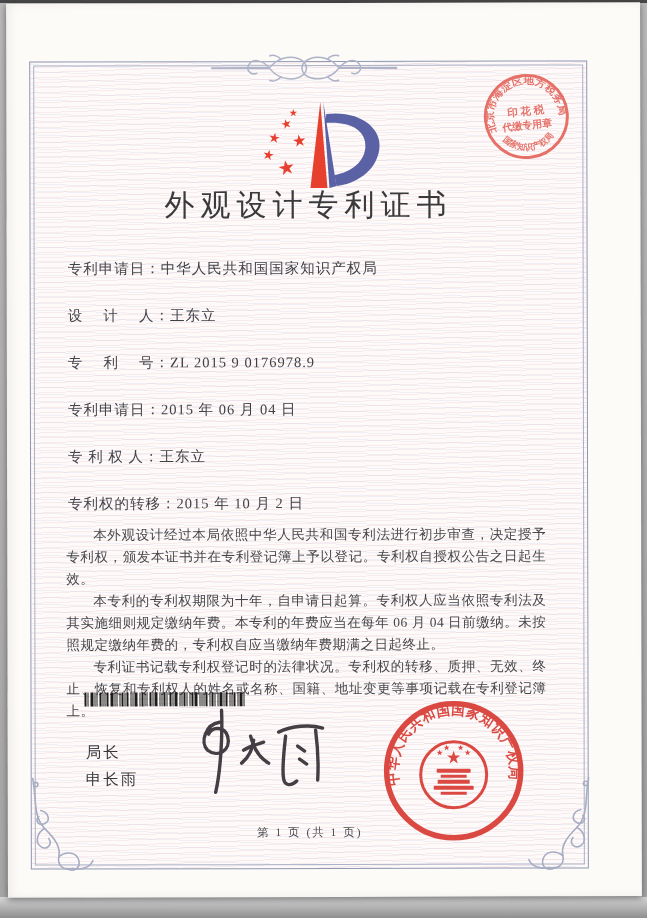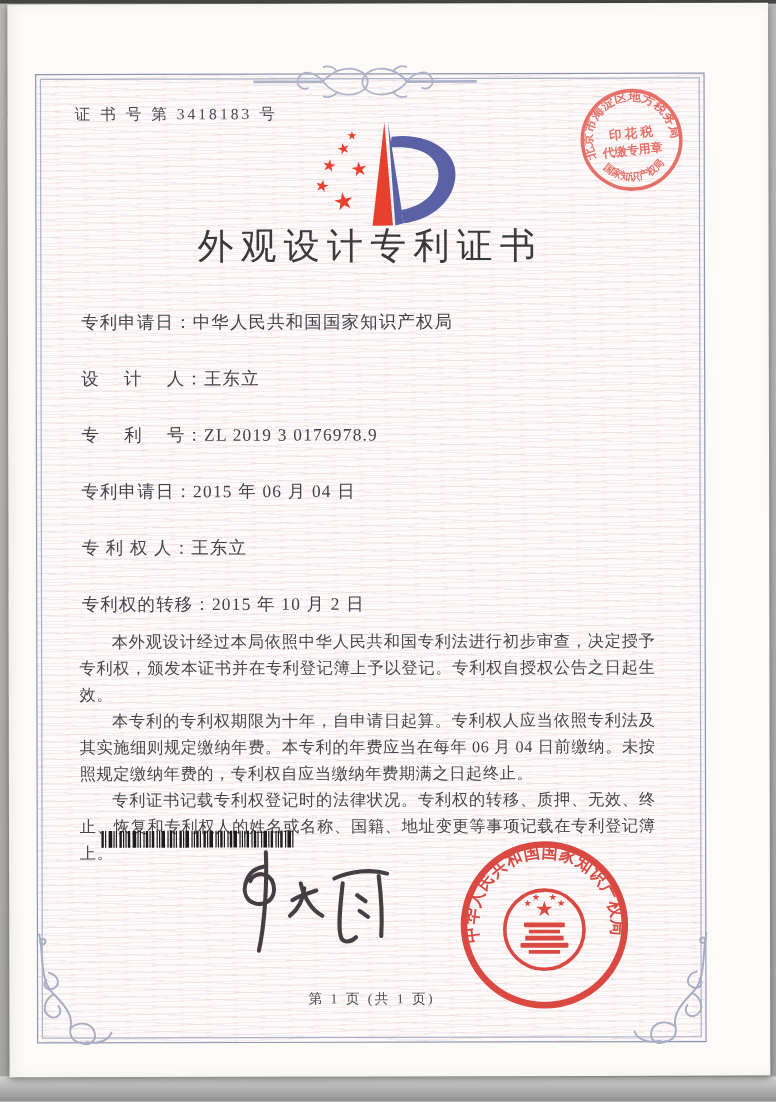--- a/index.html
+++ b/index.html
@@ -108,21 +108,20 @@
       <g fill="none" stroke="#a7adc3" stroke-width="1.6" stroke-linecap="round">
         <path d="M62,2 C 58,22 62,40 50,52 C 40,62 34,70 36,80 C 38,90 30,94 22,92"></path>
         <path d="M50,52 C 58,56 60,66 54,70 C 48,74 42,68 46,62"></path>
         <path d="M36,80 C 28,74 18,76 16,84 C 14,92 22,96 28,92"></path>
         <path d="M22,92 C 12,94 4,90 2,84"></path>
         <path d="M54,34 C 46,36 44,44 50,47 C 56,50 60,44 56,40"></path>
         <circle cx="59" cy="8" r="2.2"></circle>
       </g>
     </svg>
 
-    <div class="cert-number">证 书 号 第 3418183 号</div>
 
     <svg class="logo" viewBox="0 0 140 92">
       <defs>
         <path id="star5" d="M0,-1 L0.2245,-0.309 0.951,-0.309 0.363,0.118 0.588,0.809 0,0.382 -0.588,0.809 -0.363,0.118 -0.951,-0.309 -0.2245,-0.309 Z"></path>
       </defs>
       <g fill="#e8402f">
         <use href="#star5" transform="translate(37,13) scale(4)"></use>
         <use href="#star5" transform="translate(30,24) scale(5) rotate(-15)"></use>
         <use href="#star5" transform="translate(18,38) scale(5.5) rotate(10)"></use>
         <use href="#star5" transform="translate(43,41) scale(6.5) rotate(-8)"></use>
@@ -137,21 +136,21 @@
     <div class="title">外观设计专利证书</div>
 
     <div class="fields">
       <div class="field-row">
         <span class="field-label">专利申请日：</span><span class="field-value">中华人民共和国国家知识产权局</span>
       </div>
       <div class="field-row">
         <span class="field-label">设　 计　 人：</span><span class="field-value">王东立</span>
       </div>
       <div class="field-row">
-        <span class="field-label">专　 利　 号：</span><span class="field-value">ZL 2019 3 0176978.9</span>
+        <span class="field-label">专　 利　 号：</span><span class="field-value">ZL 2015 9 0176978.9</span>
       </div>
       <div class="field-row">
         <span class="field-label">专利申请日：</span><span class="field-value">2015 年 06 月 04 日</span>
       </div>
       <div class="field-row">
         <span class="field-label">专 利 权 人：</span><span class="field-value">王东立</span>
       </div>
       <div class="field-row">
         <span class="field-label">专利权的转移：</span><span class="field-value">2015 年 10 月 2 日</span>
       </div>
@@ -273,20 +272,24 @@
         <span class="bar" style="width: 2px;"></span>
         <span style="width: 2px;"></span>
         <span class="bar" style="width: 1px;"></span>
         <span style="width: 1px;"></span>
         <span class="bar" style="width: 3px;"></span>
         <span style="width: 1px;"></span>
         <span class="bar" style="width: 1px;"></span>
         <span style="width: 1px;"></span>
       </div>
 
+    <div class="signer">
+      <div>局长</div>
+      <div>申长雨</div>
+    </div>
 
     <svg class="signature" viewBox="0 0 170 105">
       <g fill="none" stroke="#2f2b30" stroke-width="3.4" stroke-linecap="round" opacity=".9">
         <path d="M44,22 C 30,24 24,42 32,50 C 42,58 56,50 52,36 C 49,26 36,26 33,34"></path>
         <path d="M46,10 C 47,36 45,70 40,92"></path>
         <path d="M78,40 C 77,50 72,58 66,63"></path>
         <path d="M68,50 C 74,46 82,44 88,42"></path>
         <path d="M75,36 C 78,48 84,58 93,63"></path>
         <path d="M103,32 C 116,26 134,24 147,28"></path>
         <path d="M110,36 C 108,54 106,70 108,79 C 109,86 116,86 121,81"></path>

